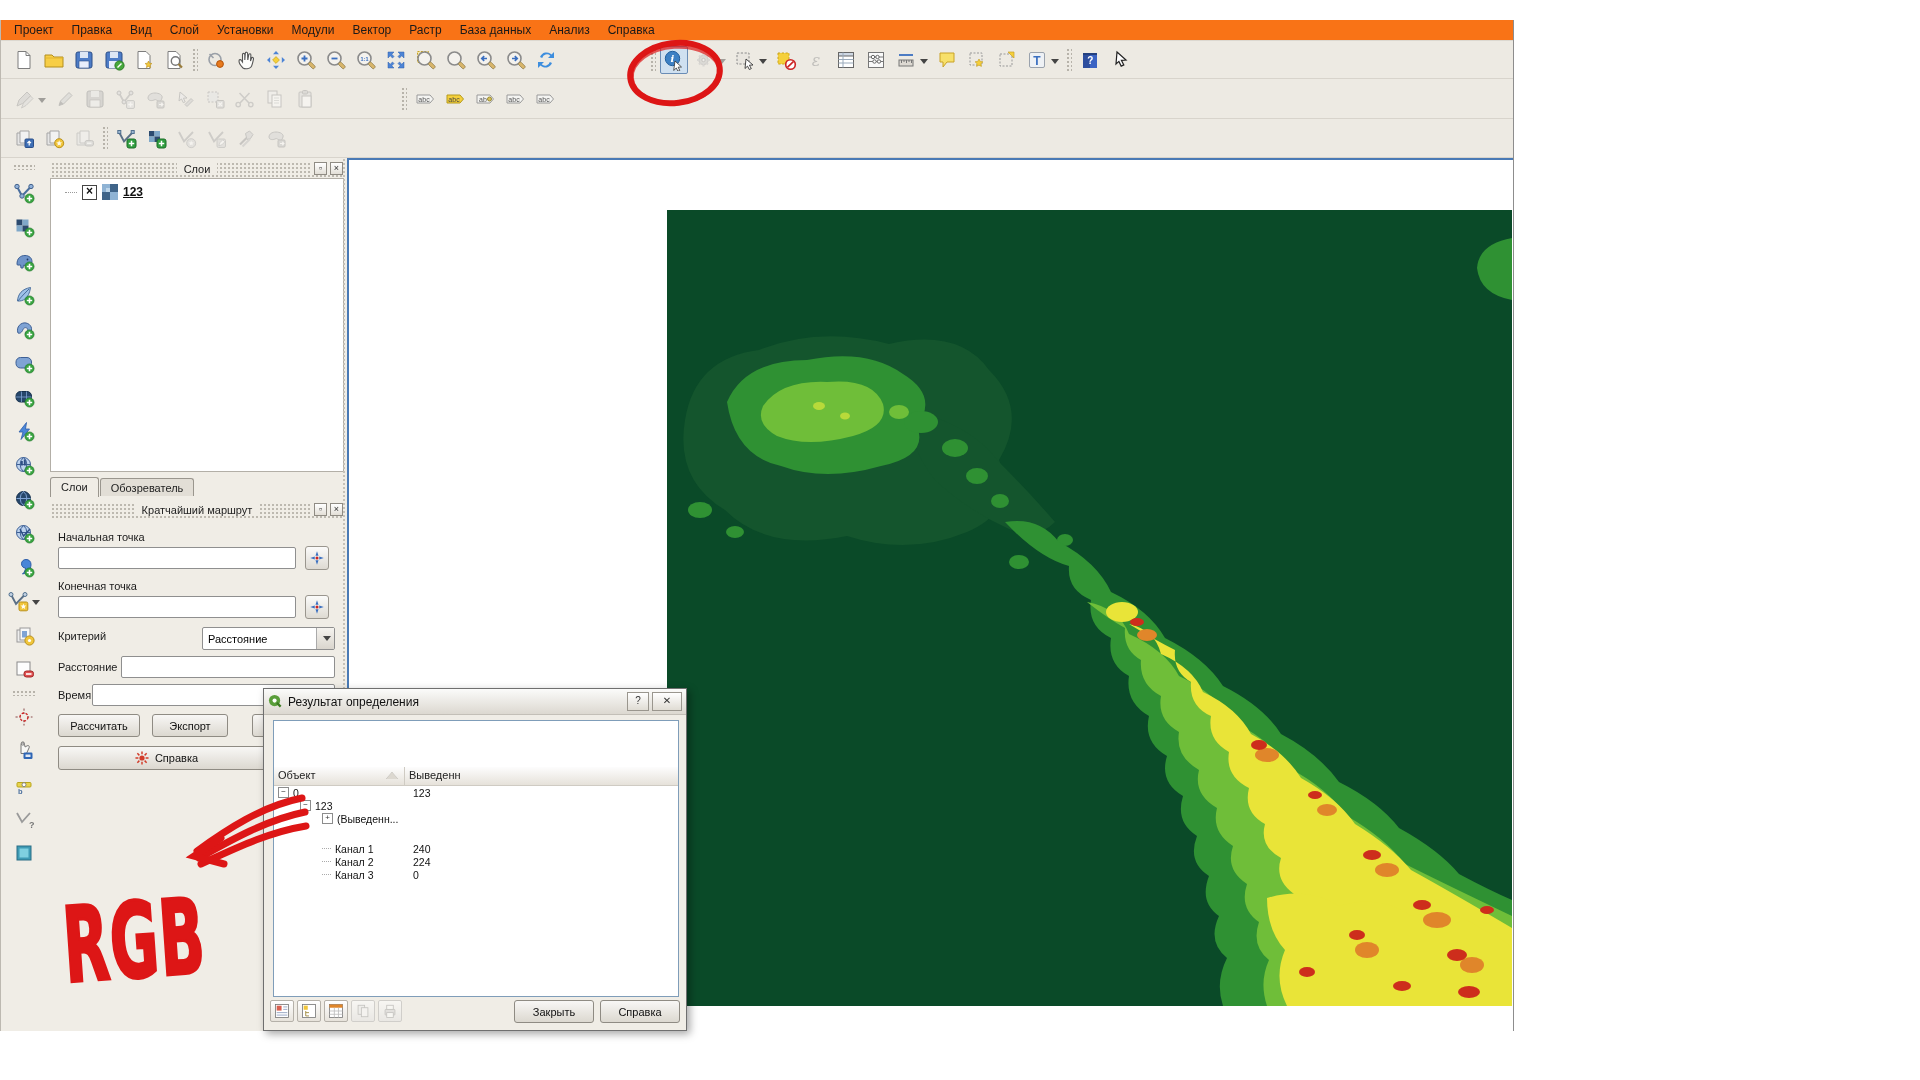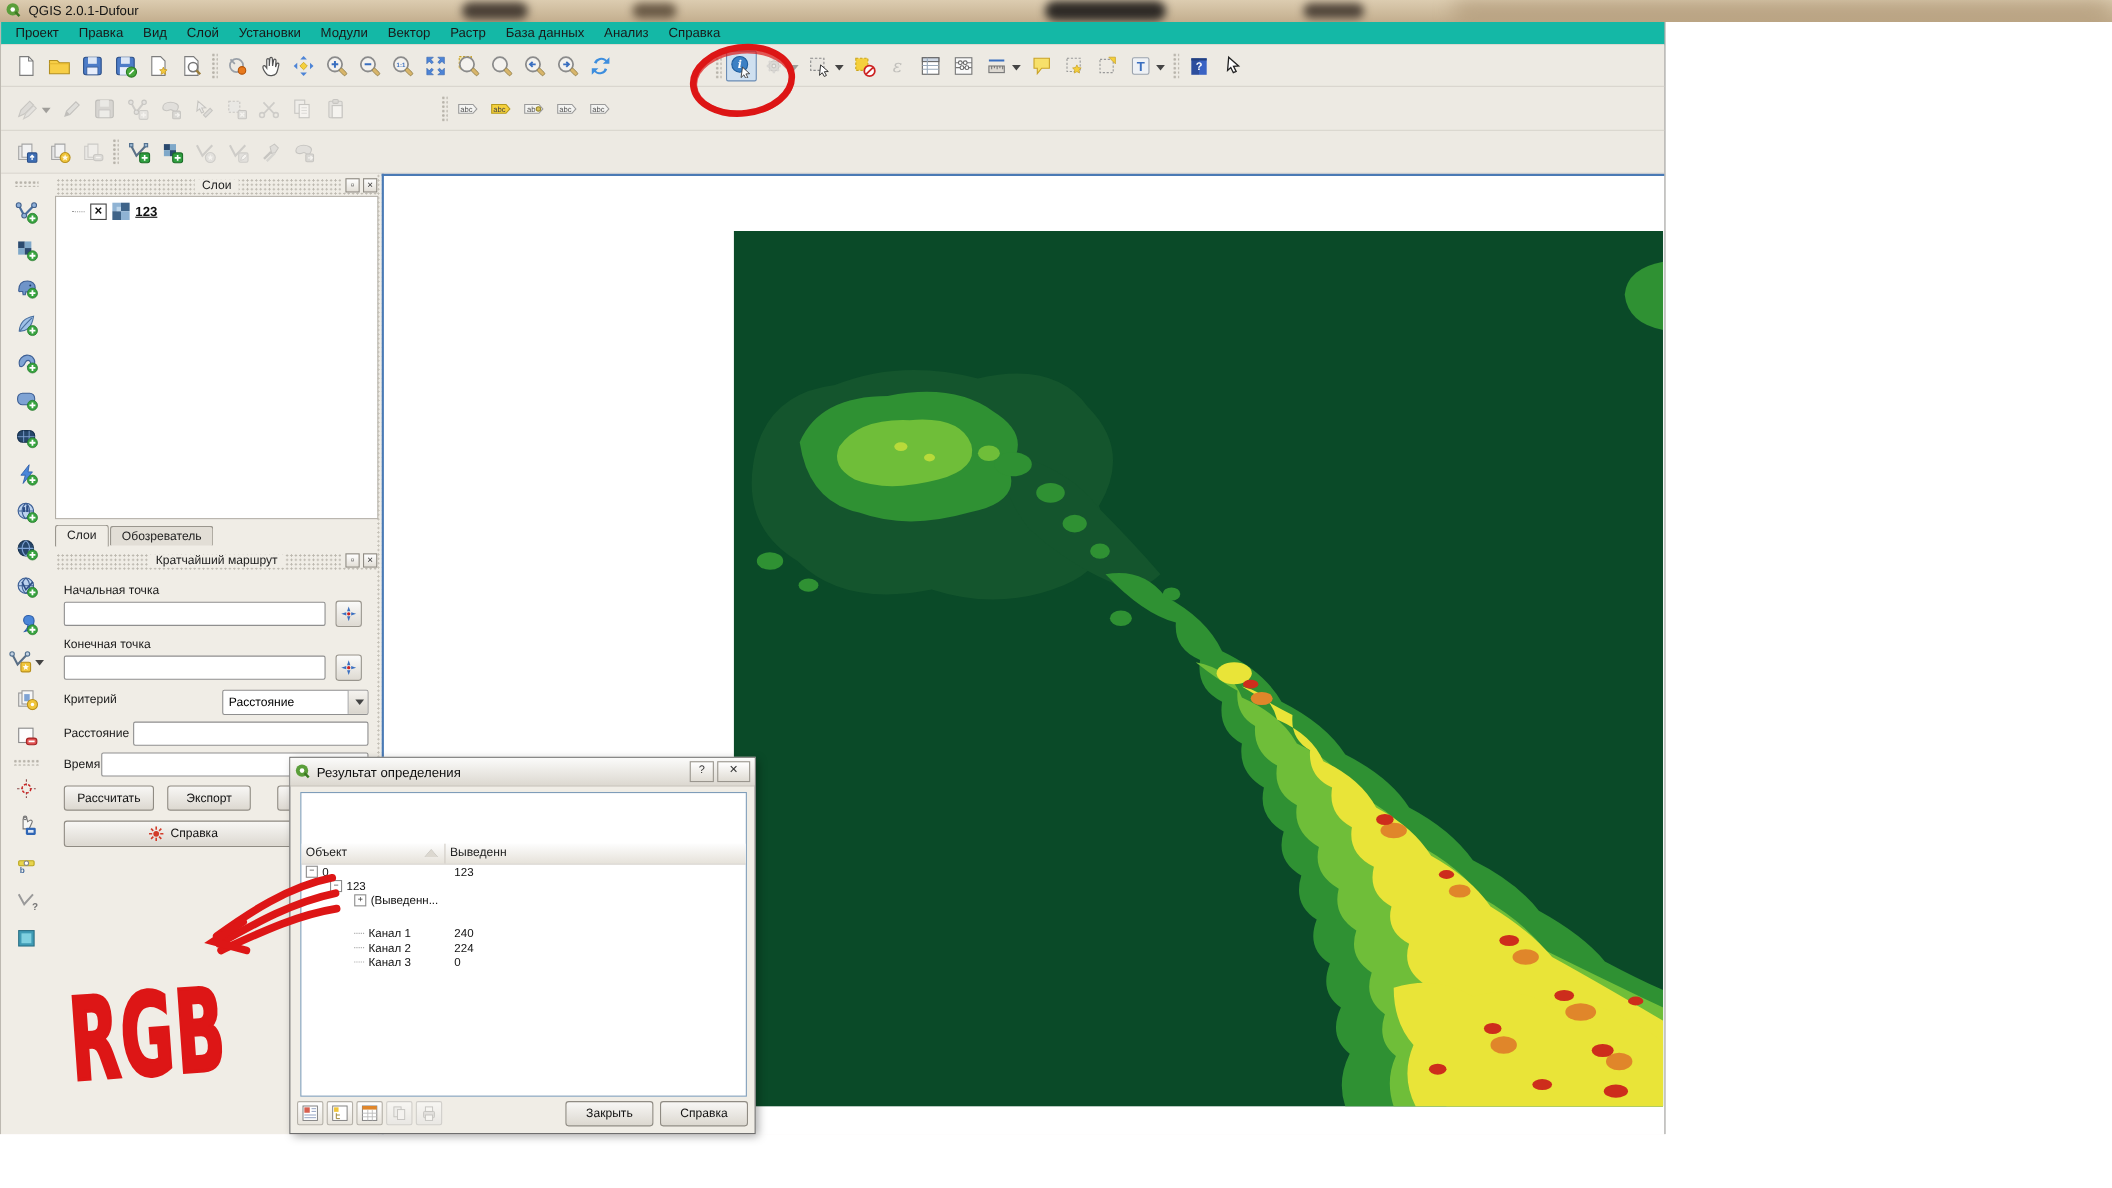--- a/index.html
+++ b/index.html
@@ -7,21 +7,21 @@
   .stage{position:absolute;left:0;top:0;width:1920px;height:1080px;background:#fff;}
 
   
   .titlebar{position:absolute;left:0;top:0;width:1920px;height:20px;background:linear-gradient(#dcccb0,#c3ae8e);overflow:hidden;}
   .titlebar .blob{position:absolute;border-radius:10px;filter:blur(4px);}
   .titlebar .logo{position:absolute;left:5px;top:2px;}
   .titlebar .ttext{position:absolute;left:26px;top:3px;font-size:12px;color:#151515;}
 
   
   .window{position:absolute;left:0;top:20px;width:1514px;height:1011px;background:#f0ede6;border-right:1px solid #8d8d8d;border-left:1px solid #bdb9b1;box-sizing:border-box;}
-  .menubar{position:absolute;left:0;top:0;width:100%;height:21px;background:#14b8a6;border-bottom:1px solid #dcd8d0;display:flex;align-items:center;padding-left:4px;box-sizing:border-box;}
+  .menubar{position:absolute;left:0;top:0;width:100%;height:21px;background:#f97316;border-bottom:1px solid #dcd8d0;display:flex;align-items:center;padding-left:4px;box-sizing:border-box;}
   .menuitem{font-size:12px;color:#1a1a1a;padding:2px 9px;cursor:default;}
   .tbrow{position:absolute;left:0;width:100%;background:#edeae3;border-bottom:1px solid #d8d4cc;display:flex;align-items:center;box-sizing:border-box;padding-left:8px;overflow:visible;}
   #tb1{top:21px;height:38px;z-index:6;}
   #tb2{top:59px;height:40px;}
   #tb3{top:99px;height:39px;}
   .tbtn{position:relative;width:28px;height:28px;margin:0 1px;border:1px solid transparent;border-radius:2px;background:transparent;display:flex;align-items:center;justify-content:center;padding:0;flex:0 0 auto;}
   .tbtn.pressed{background:#cfe0f0;border:1px solid #6a8cb5;}
   .tbtn.disabled{opacity:.45;filter:grayscale(70%);}
   .ddarr{width:0;height:0;border-left:4px solid transparent;border-right:4px solid transparent;border-top:5px solid #444;margin-left:2px;flex:0 0 auto;}
   .handle{width:6px;height:24px;margin:0 3px;background-image:radial-gradient(circle,#b7b3aa 1px,transparent 1.3px);background-size:4px 4px;flex:0 0 auto;}
@@ -73,49 +73,34 @@
   .tree{position:absolute;left:9px;top:31px;width:406px;height:277px;background:#fff;border:1px solid #7f9db9;box-sizing:border-box;overflow:hidden;}
   .thead{display:flex;height:18px;border-bottom:1px solid #cfcbc3;background:linear-gradient(#fdfdfd,#e6e2da);font-size:11px;color:#222;margin-top:46px;}
   .thc{padding:2px 4px;box-sizing:border-box;position:relative;}
   .thc.c1{width:131px;border-right:1px solid #cfcbc3;}
   .sorttri{position:absolute;right:6px;top:5px;width:0;height:0;border-left:6px solid transparent;border-right:6px solid transparent;border-bottom:7px solid #dcd8d0;filter:drop-shadow(0 0 .5px #999);}
   .trow{display:flex;height:13px;font-size:10.5px;color:#111;align-items:center;}
   .trow .lab{display:flex;align-items:center;gap:4px;}
   .trow .val{position:absolute;left:139px;}
   .trowwrap{position:relative;}
   .expbox{width:9px;height:9px;border:1px solid #8c8c8c;background:#fff;font-size:8px;line-height:7px;text-align:center;color:#333;flex:0 0 auto;}
-  .dlgfoot{position:absolute;left:6px;right:6px;bottom:6px;height:24px;display:flex;align-items:center;}
+  .dlgfoot{position:absolute;left:6px;right:6px;bottom:6px;height:24px;display:flex;align-items:flex-start;}
   .ficon{width:24px;height:22px;border:1px solid #b5b1a9;border-radius:2px;background:linear-gradient(#fff,#e7e3db);margin-right:3px;display:flex;align-items:center;justify-content:center;padding:0;}
   .ficon.disabled{opacity:.5;filter:grayscale(80%);}
   .dlgfoot .btns{margin-left:auto;display:flex;gap:6px;}
   .dlgfoot .wbtn{position:static;width:80px;height:23px;}
 
   
   .redoverlay{position:absolute;left:0;top:0;width:1920px;height:1080px;pointer-events:none;z-index:50;}
 </style>
 </head>
 <body>
 
 <div class="stage">
 
-  <div class="titlebar">
-    <div class="blob" style="left:420px;top:2px;width:60px;height:16px;background:#4a4036;"></div>
-    <div class="blob" style="left:575px;top:3px;width:40px;height:14px;background:#6a5a46;"></div>
-    <div class="blob" style="left:950px;top:1px;width:110px;height:18px;background:#2e2a26;"></div>
-    <div class="blob" style="left:1185px;top:3px;width:55px;height:14px;background:#50453a;"></div>
-    <div class="blob" style="left:1320px;top:0;width:600px;height:20px;background:#a38a68;opacity:.55;filter:blur(9px);"></div>
-    <span class="logo">
-      <svg width="15" height="15" viewBox="0 0 16 16">
-          <circle cx="7" cy="7" r="6" fill="#5a9e3a"></circle>
-          <circle cx="7" cy="7" r="2.2" fill="#fff"></circle>
-          <path d="M9.5 9.5l4 4" stroke="#3c7a22" stroke-width="2.4"></path>
-        </svg>
-    </span>
-    <span class="ttext">QGIS 2.0.1-Dufour</span>
-  </div>
 
   <div class="window">
     <div class="menubar" id="menubar">
         <span class="menuitem">Проект</span>
         <span class="menuitem">Правка</span>
         <span class="menuitem">Вид</span>
         <span class="menuitem">Слой</span>
         <span class="menuitem">Установки</span>
         <span class="menuitem">Модули</span>
         <span class="menuitem">Вектор</span>

